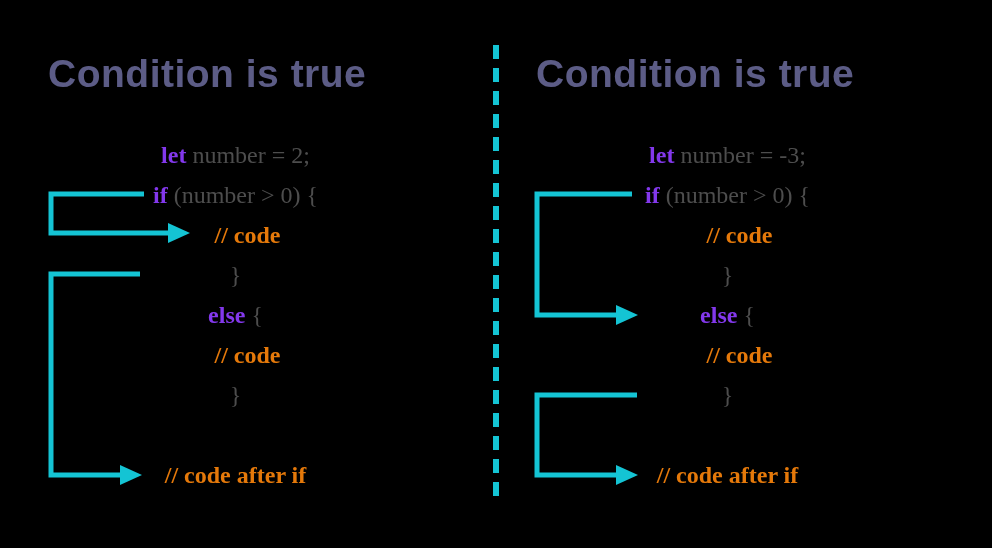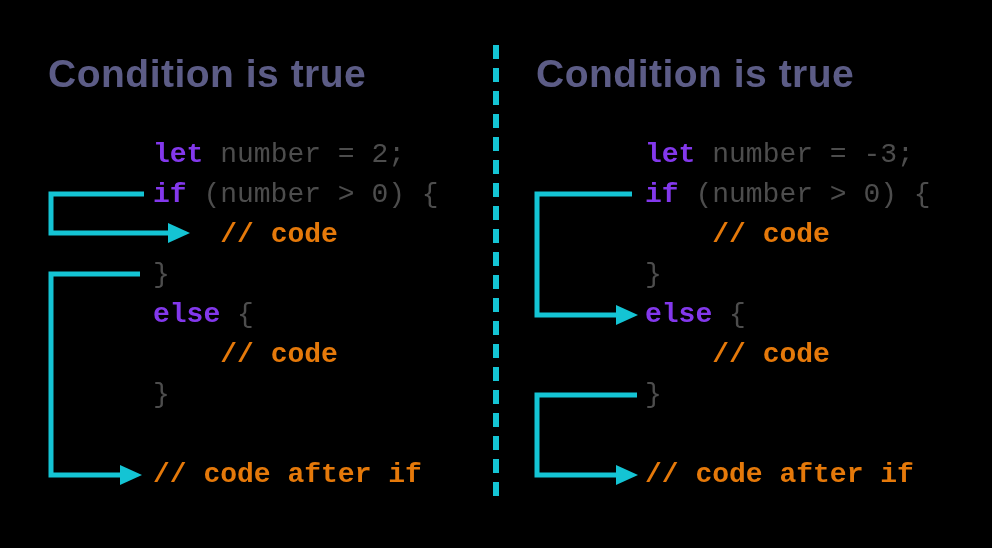--- a/index.html
+++ b/index.html
@@ -30,25 +30,26 @@
   }
   .title-true  { left: 48px;  top: 54px; }
   .title-false { left: 536px; top: 54px; }
   .code {
     position: absolute;
     margin: 0;
   }
   .code-true  { left: 153px; top: 135px; }
   .code-false { left: 645px; top: 135px; }
   .code-line {
-    font-family: Liberation Mono, monospace;
-    font-size: 28px;
+    font-family: Liberation Serif, serif;
+    font-size: 24px;
     height: 40px;
     line-height: 40px;
     white-space: pre;
+    text-align: center;
   }
   .tok-kw { color: var(--keyword, #8338ec); font-weight: bold; }
   .tok-pl { color: var(--plain, #4d4d4d); }
   .tok-cm { color: var(--comment, #e5790a); font-weight: bold; }
 </style>
 </head>
 <body>
 
 <div class="canvas" style="--bg: #000000; --heading: #5c5c86; --keyword: #8338ec; --plain: #4d4d4d; --comment: #e5790a;">
 

